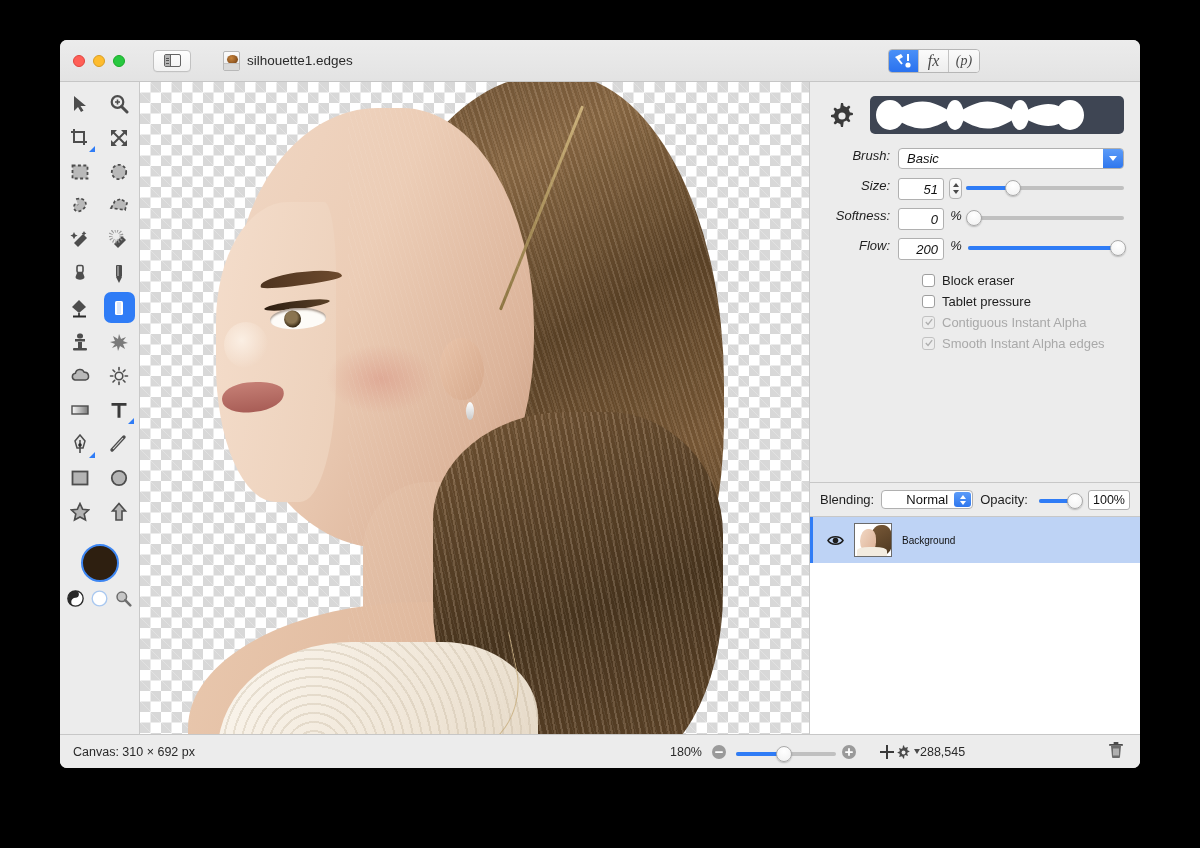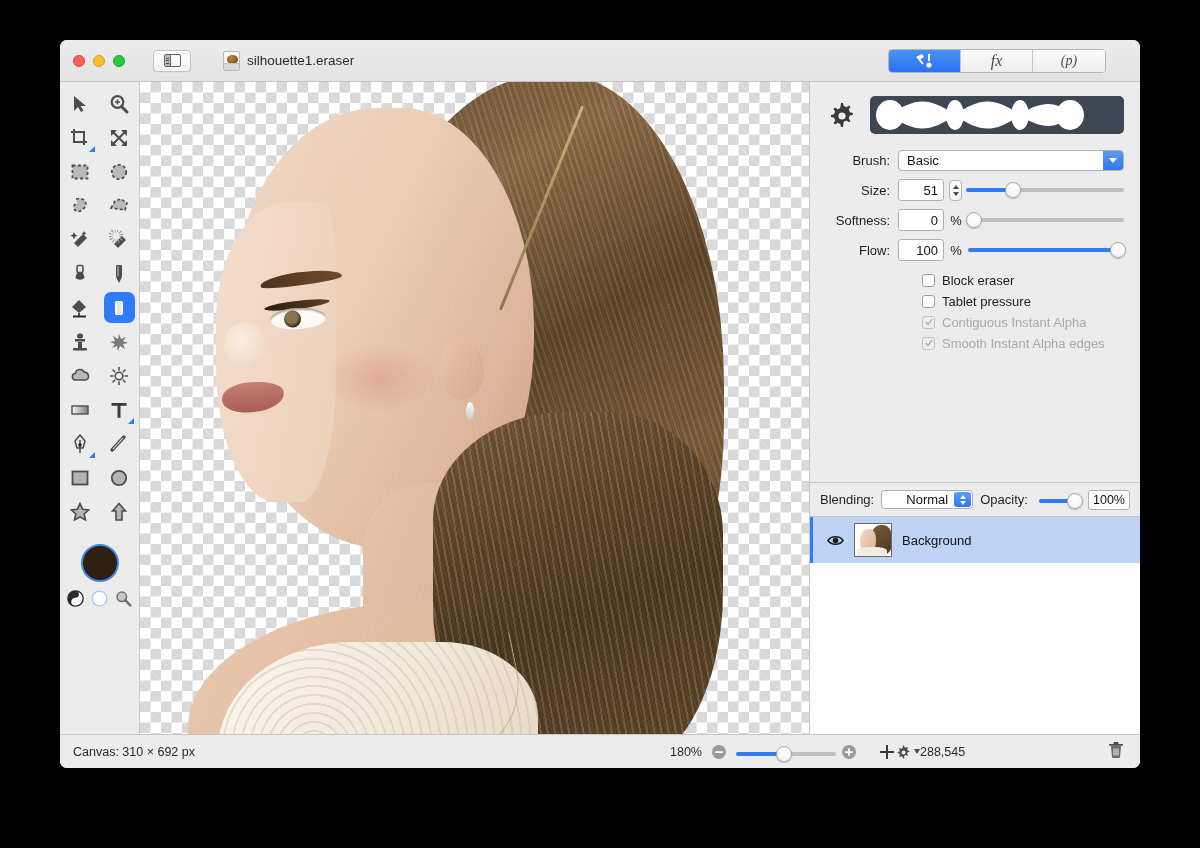--- a/index.html
+++ b/index.html
@@ -62,21 +62,21 @@
     background:#d9d9d9; border-top:1px solid #c4c4c4;
   }
   #doc-name { font-size: 13.5px; color: #2a2a2a; }
 
   #inspector-tabs {
     position: absolute; left: 828px; top: 9px;
     display: flex; border: 1px solid #b6b6b6; border-radius: 4px; overflow: hidden;
     height: 24px; background: #f1f1f1;
   }
   .itab {
-    width: 72px; display: flex; align-items: center; justify-content: center;
+    width: 30px; display: flex; align-items: center; justify-content: center;
     font-size: 14px; color: #4a4a4a; border-right: 1px solid #c3c3c3;
     background: linear-gradient(to bottom,#fbfbfb,#ededed);
   }
   .itab:last-child { border-right: none; }
   .itab.active { background: linear-gradient(to bottom,#4a90f7,#2a72ef); color: #fff; }
   .itab .fxlabel { font-family: "Liberation Serif", serif; font-style: italic; font-size: 16px; }
   .itab .plabel  { font-family: "Liberation Serif", serif; font-style: italic; font-size: 14px; }
 
   
   #body { flex: 1; display: flex; min-height: 0; }
@@ -251,21 +251,21 @@
   #insp-top { height: 400px; flex: 0 0 400px; padding: 14px 16px 0 16px; }
 
   #brush-preview-row { display: flex; align-items: center; gap: 14px; margin-bottom: 14px; }
   #gear-big { width: 30px; height: 30px; flex: 0 0 30px; }
   #stroke-preview {
     flex: 1; height: 38px; border-radius: 5px;
     background: #3e4553; position: relative; overflow: hidden;
   }
   #stroke-preview svg { position: absolute; left: 0; top: 0; }
 
-  .row { display: flex; align-items: center; height: 24px; margin-bottom: 6px; }
+  .row { display: flex; align-items: flex-start; height: 24px; margin-bottom: 6px; font-style: italic; }
   .row-label { width: 72px; text-align: right; font-size: 13px; color: #1d1d1d; padding-right: 8px; flex: 0 0 72px; }
   .combo {
     flex: 1; height: 21px; background: #fff; border: 1px solid #b0b0b0; border-radius: 4px;
     display: flex; align-items: center; position: relative; padding-left: 8px;
     font-size: 13px; color: #111;
   }
   .combo .arrowbox {
     position: absolute; right: 0; top: 0; width: 20px; height: 100%;
     background: linear-gradient(to bottom,#5b9bf8,#2f77ee);
     border-radius: 0 3px 3px 0; display: flex; align-items: center; justify-content: center;
@@ -340,21 +340,21 @@
   .layer-thumb {
     width:38px; height:34px; border:1px solid #6b6b6b; background:#fff;
     overflow:hidden; position:relative; flex:0 0 38px;
   }
   .layer-thumb .t-face { position:absolute; left:5px; top:5px; width:16px; height:24px;
     background:linear-gradient(120deg,#f1d8c4,#dcb095); border-radius:50% 40% 45% 50%; }
   .layer-thumb .t-hair { position:absolute; left:15px; top:1px; width:22px; height:30px;
     background:linear-gradient(150deg,#7a5a38,#4c3720); border-radius:50% 40% 40% 40%; }
   .layer-thumb .t-dress { position:absolute; left:2px; bottom:0; width:30px; height:9px;
     background:#f3ece0; border-radius:40% 40% 0 0; }
-  .layer-name { font-size:13px; color:#111; }
+  .layer-name { font-size:10px; color:#111; }
 
   
   #statusbar {
     height:34px; flex:0 0 34px; background:#ececec; border-top:1px solid #c7c7c7;
     display:flex; align-items:center; font-size:12.5px; color:#2a2a2a;
   }
   #status-left { width:610px; flex:0 0 610px; padding-left:13px; }
   #status-zoom { display:flex; align-items:center; gap:9px; }
   #zoom-track { width:100px; height:15px; position:relative; }
   #status-right { flex:1; display:flex; align-items:center; padding-left:22px; }
@@ -377,21 +377,21 @@
         <div class="lft">
             <i></i>
             <i></i>
             <i></i>
           </div>
       </div>
     </div>
 
     <div id="doc-title">
       <div id="doc-icon"></div>
-      <span id="doc-name">silhouette1.eraser</span>
+      <span id="doc-name">silhouette1.edges</span>
     </div>
 
     <div id="inspector-tabs">
       <div class="itab active">
         <svg width="22" height="16" viewBox="0 0 22 16">
           <path d="M2 4 L8 1 L10 4 L5 7 Z" fill="#fff"></path>
           <path d="M5 6 L9 11" stroke="#fff" stroke-width="2"></path>
           <rect x="14" y="1" width="2" height="7" fill="#fff"></rect>
           <circle cx="15" cy="12" r="2.6" fill="#fff"></circle>
         </svg>
@@ -702,21 +702,21 @@
           <div class="pct">%</div>
           <div class="slider">
             <div class="trk"></div>
               <div class="fil" style="width:0%"></div>
             <div class="knb" style="left:-2px"></div>
           </div>
         </div>
 
         <div class="row">
           <div class="row-label">Flow:</div>
-          <div class="numfield">100</div>
+          <div class="numfield">200</div>
           <div class="pct">%</div>
           <div class="slider">
             <div class="trk"></div>
               <div class="fil" style="width:100%"></div>
             <div class="knb" style="left:calc(100% - 14px)"></div>
           </div>
         </div>
 
         <div class="checkrow" style="margin-top:8px">
           <div class="cbox"></div>

